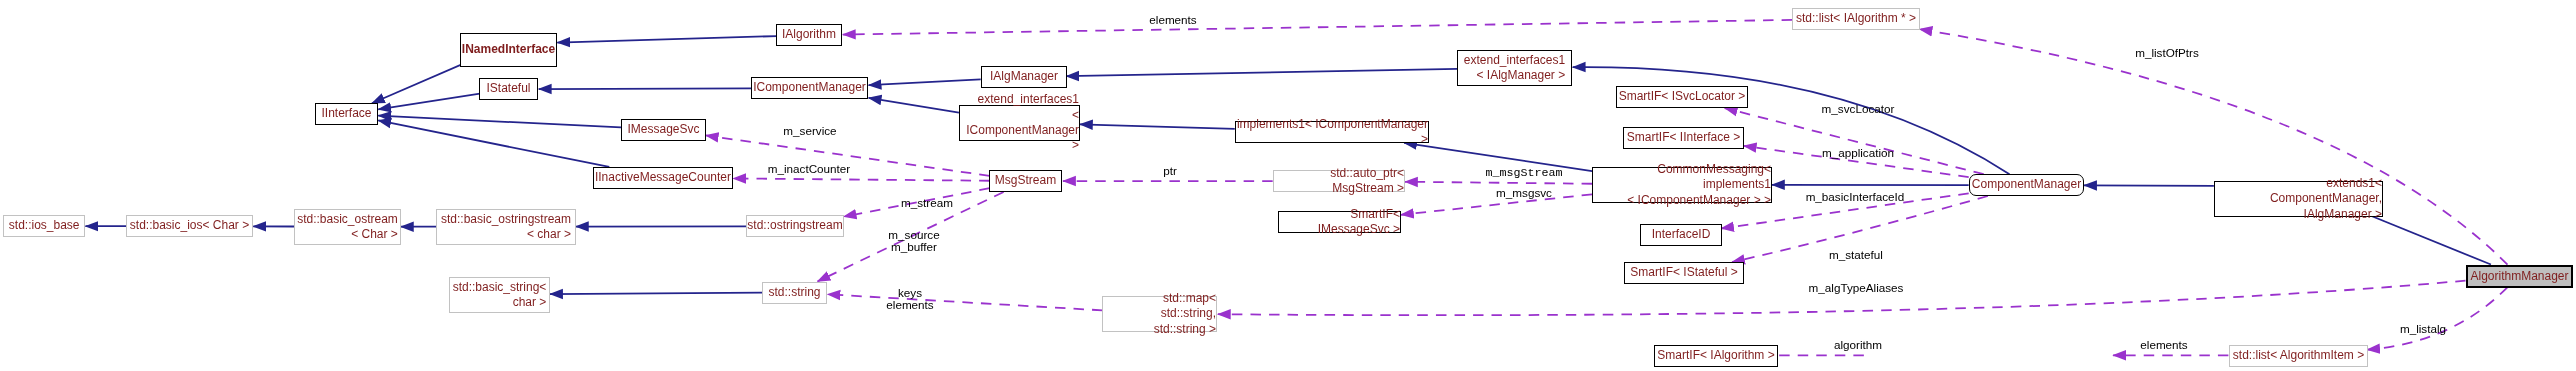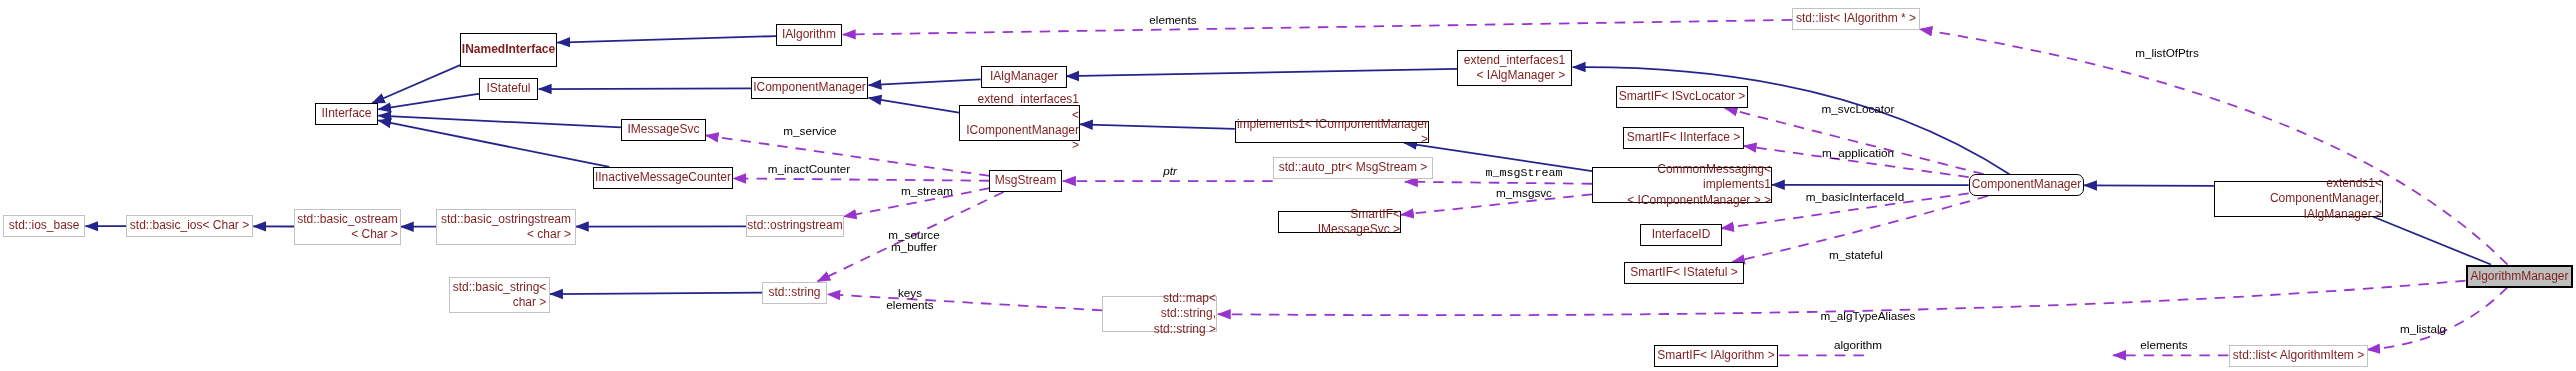--- a/index.html
+++ b/index.html
@@ -88,21 +88,21 @@
     <div class="node" style="left: 751px; top: 77px; width: 117px; height: 22px;">IComponentManager</div>
     <div class="node" style="left: 981px; top: 66px; width: 86px; height: 22px;">IAlgManager</div>
     <div class="node" style="left: 1457px; top: 50px; width: 115px; height: 36px;">extend_interfaces1
 &lt; IAlgManager &gt;</div>
     <div class="node" style="left: 959px; top: 105px; width: 121px; height: 36px;">extend_interfaces1
 &lt; IComponentManager &gt;</div>
     <div class="node" style="left: 1235px; top: 121px; width: 194px; height: 22px;">implements1&lt; IComponentManager &gt;</div>
     <div class="node" style="left: 621px; top: 119px; width: 85px; height: 22px;">IMessageSvc</div>
     <div class="node" style="left: 593px; top: 167px; width: 140px; height: 22px;">IInactiveMessageCounter</div>
     <div class="node" style="left: 989px; top: 170px; width: 73px; height: 22px;">MsgStream</div>
-    <div class="node external" style="left: 1273px; top: 157px; width: 160px; height: 22px;">std::auto_ptr&lt; MsgStream &gt;</div>
+    <div class="node external" style="left: 1273px; top: 170px; width: 132px; height: 22px;">std::auto_ptr&lt; MsgStream &gt;</div>
     <div class="node" style="left: 1592px; top: 167px; width: 180px; height: 36px;">CommonMessaging&lt; implements1
 &lt; IComponentManager &gt; &gt;</div>
     <div class="node" style="left: 1278px; top: 211px; width: 123px; height: 22px;">SmartIF&lt; IMessageSvc &gt;</div>
     <div class="node" style="left: 1616px; top: 86px; width: 132px; height: 22px;">SmartIF&lt; ISvcLocator &gt;</div>
     <div class="node" style="left: 1623px; top: 127px; width: 121px; height: 22px;">SmartIF&lt; IInterface &gt;</div>
     <div class="node" style="left: 1640px; top: 224px; width: 82px; height: 22px;">InterfaceID</div>
     <div class="node" style="left: 1624px; top: 262px; width: 120px; height: 22px;">SmartIF&lt; IStateful &gt;</div>
     <div class="node" style="left: 1969px; top: 174px; width: 115px; height: 22px; border-radius: 7px;">ComponentManager</div>
     <div class="node" style="left: 2214px; top: 181px; width: 169px; height: 36px;">extends1&lt; ComponentManager,
 IAlgManager &gt;</div>
@@ -127,30 +127,30 @@
     </div>
     <div class="edge-label" style="left: 2139px; top: 53px; margin-left: 28px;">
       <div>m_listOfPtrs</div>
     </div>
     <div class="edge-label" style="left: 810px; top: 131px;">
       <div>m_service</div>
     </div>
     <div class="edge-label" style="left: 809px; top: 169px;">
       <div>m_inactCounter</div>
     </div>
-    <div class="edge-label" style="left: 1170px; top: 171px; font-style: italic;">
+    <div class="edge-label" style="left: 1170px; top: 171px;">
       <div>ptr</div>
     </div>
     <div class="edge-label" style="left: 1524px; top: 173px; font-family: Liberation Mono, monospace;">
       <div>m_msgStream</div>
     </div>
     <div class="edge-label" style="left: 1524px; top: 193px;">
       <div>m_msgsvc</div>
     </div>
-    <div class="edge-label" style="left: 910px; top: 191px; padding-left: 34px;">
+    <div class="edge-label" style="left: 910px; top: 203px; padding-left: 34px;">
       <div>m_stream</div>
     </div>
     <div class="edge-label" style="left: 914px; top: 241px;">
       <div>m_source</div>
       <div>m_buffer</div>
     </div>
     <div class="edge-label" style="left: 910px; top: 299px;">
       <div>keys</div>
       <div>elements</div>
     </div>
@@ -159,21 +159,21 @@
     </div>
     <div class="edge-label" style="left: 1858px; top: 153px;">
       <div>m_application</div>
     </div>
     <div class="edge-label" style="left: 1855px; top: 197px;">
       <div>m_basicInterfaceId</div>
     </div>
     <div class="edge-label" style="left: 1856px; top: 255px;">
       <div>m_stateful</div>
     </div>
-    <div class="edge-label" style="left: 1856px; top: 316px; margin-left: 12px;">
+    <div class="edge-label" style="left: 1856px; top: 288px;">
       <div>m_algTypeAliases</div>
     </div>
     <div class="edge-label" style="left: 1858px; top: 345px;">
       <div>algorithm</div>
     </div>
     <div class="edge-label" style="left: 2164px; top: 345px;">
       <div>elements</div>
     </div>
     <div class="edge-label" style="left: 2423px; top: 329px;">
       <div>m_listalg</div>

